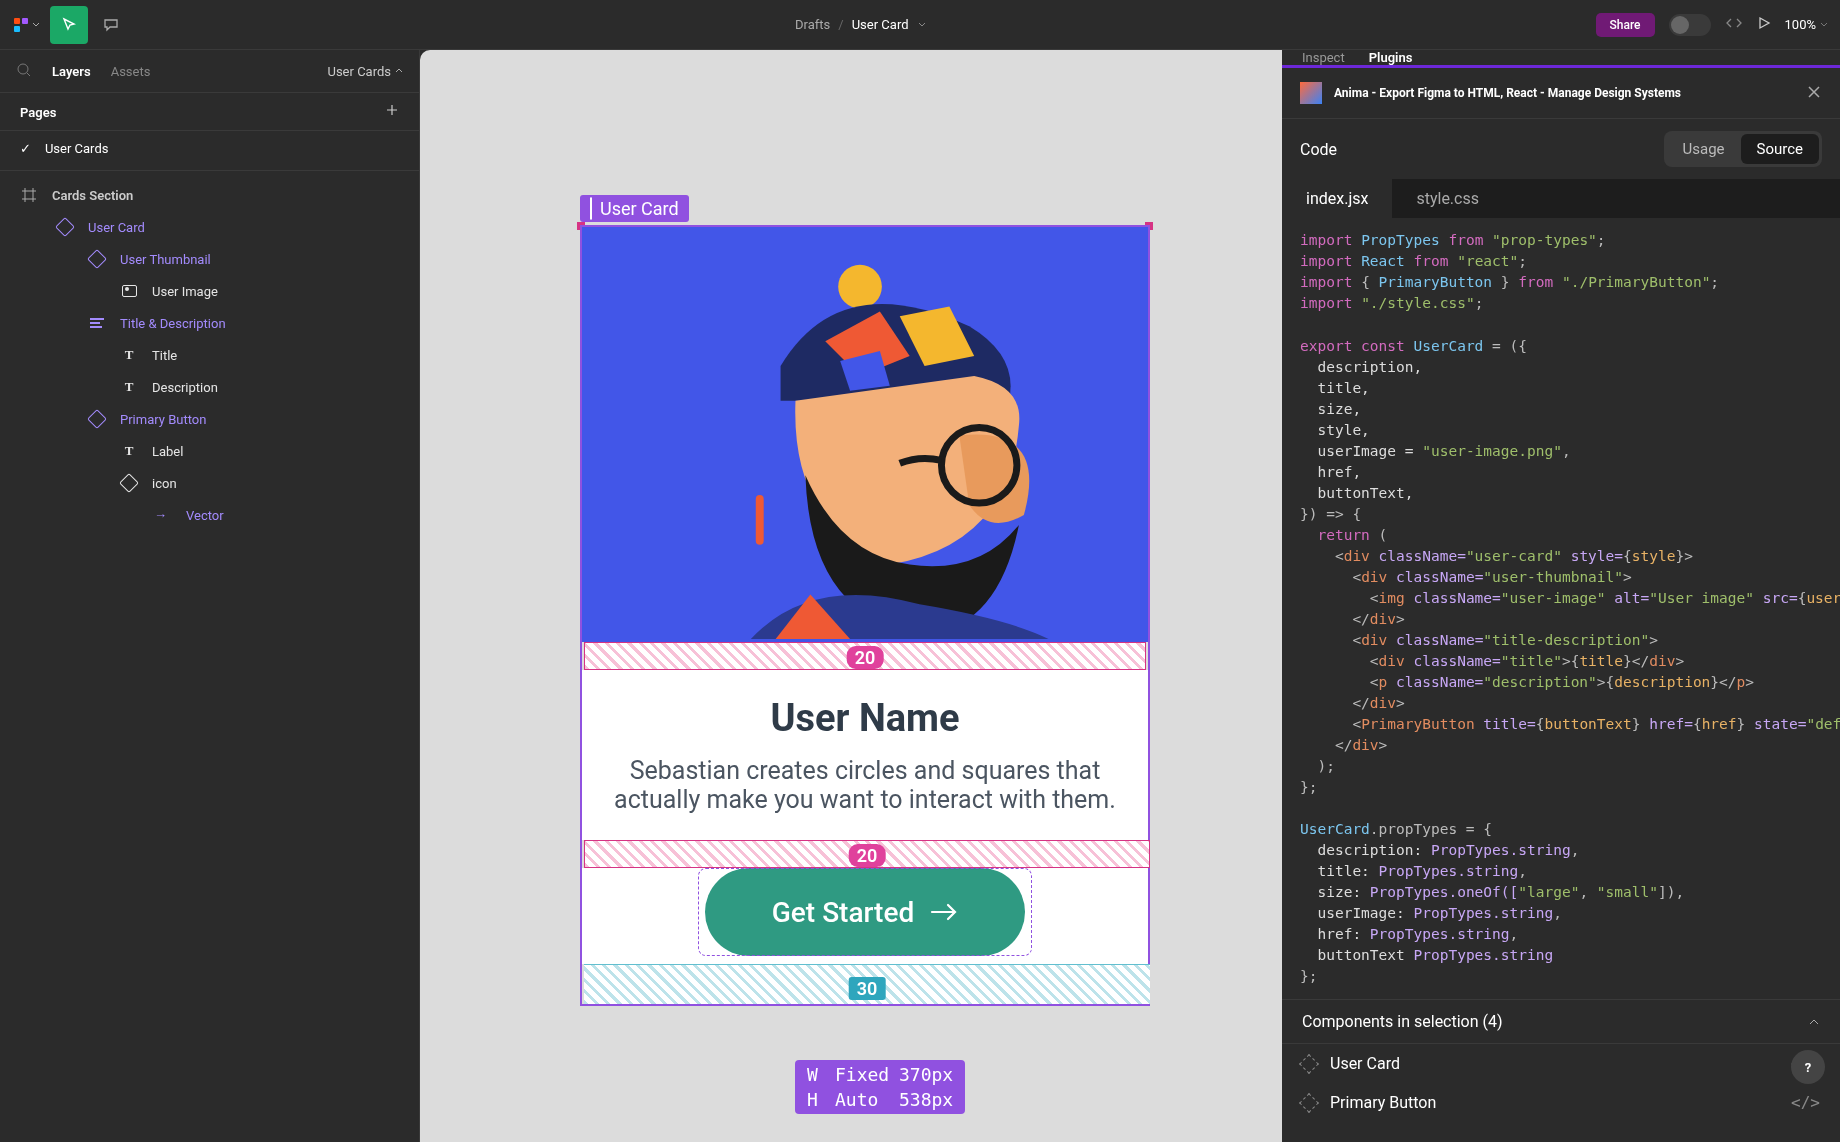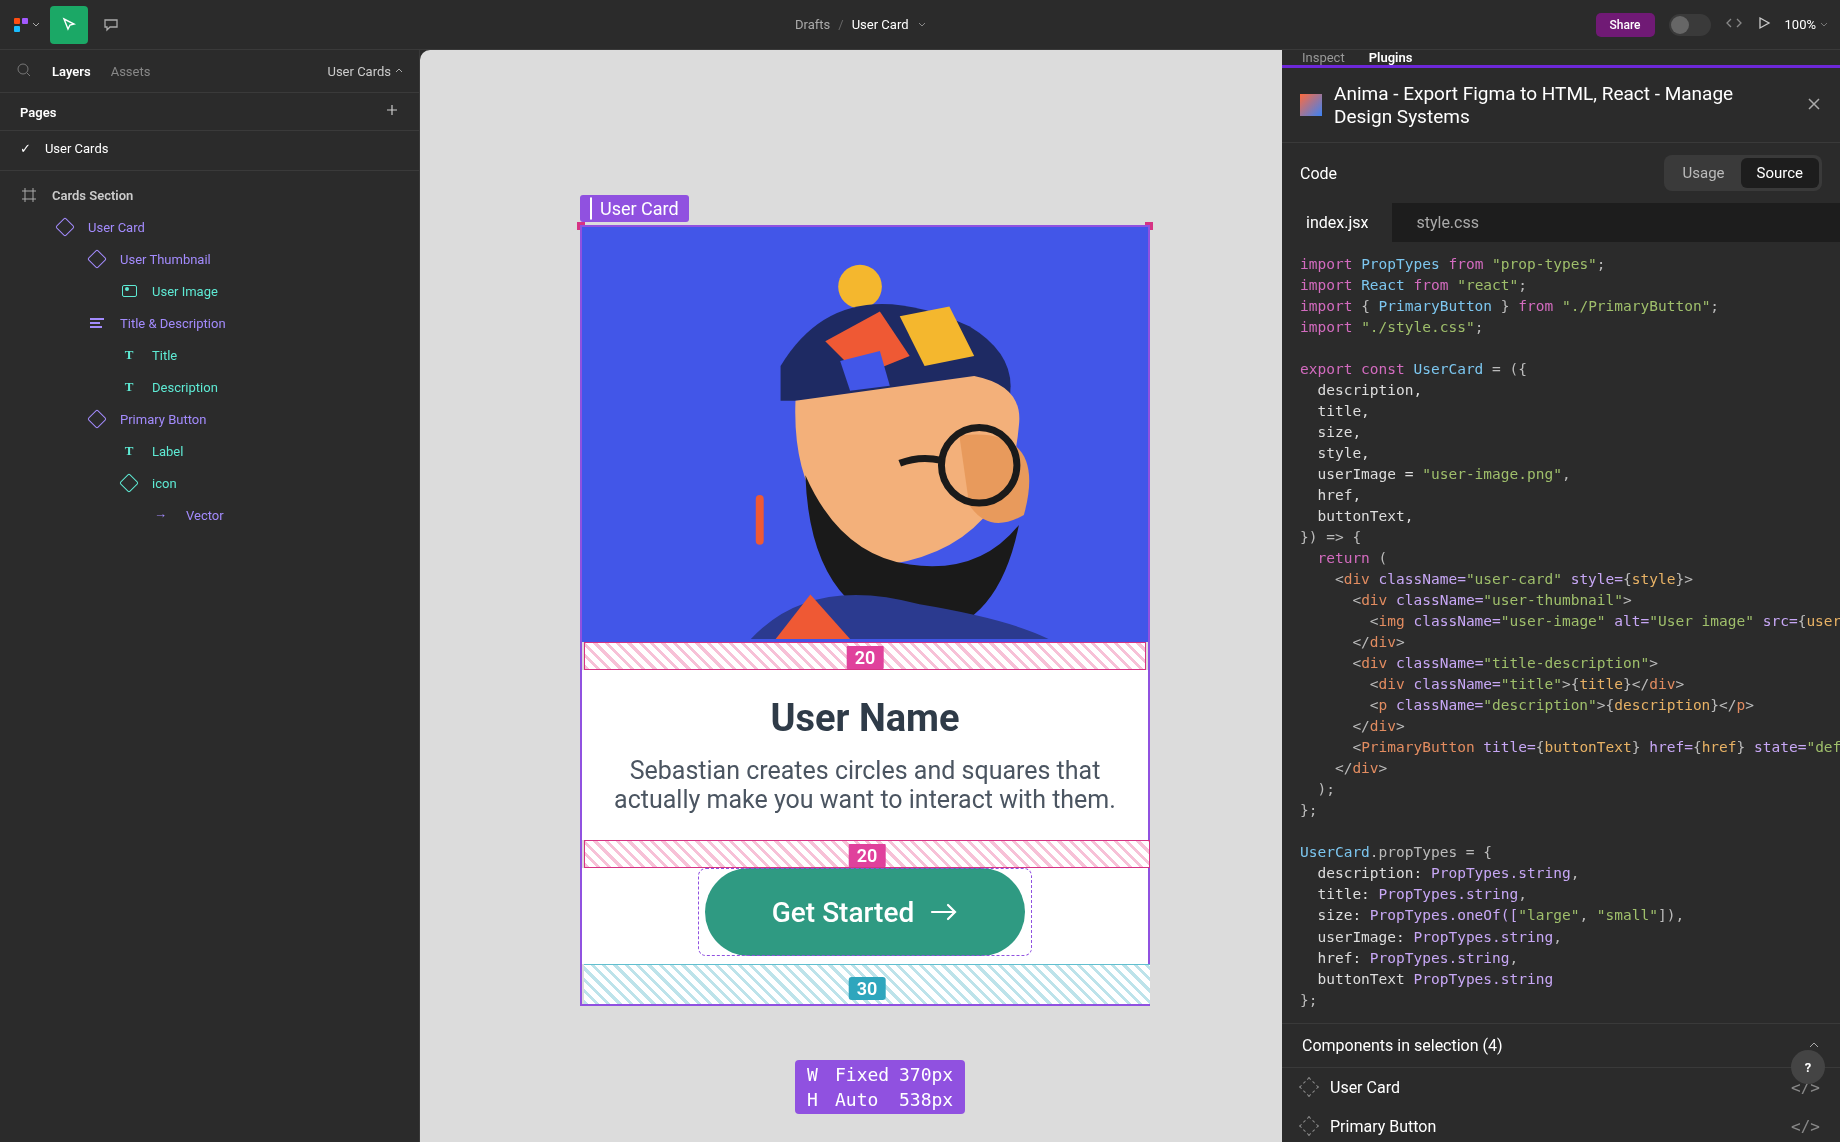--- a/index.html
+++ b/index.html
@@ -39,32 +39,32 @@
 .pages-hdr{display:flex;align-items:flex-end;justify-content:space-between;padding:10px 20px;border-top:1px solid #3a3a3a;border-bottom:1px solid #3a3a3a}
 .pages-hdr .lbl{font-weight:600}
 .pages-row{padding:10px 20px 14px;display:flex;align-items:center;gap:14px;border-bottom:1px solid #3a3a3a}
 .check{color:#fff}
 
 .tree{padding:8px 0;overflow:auto}
 .tree-row{display:flex;align-items:center;gap:14px;padding:7px 0;cursor:pointer;color:#ccc}
 .tree-row.l0{padding-left:20px;font-weight:600}
 .tree-row.l1{padding-left:56px;color:#a38bfd}
 .tree-row.l2{padding-left:88px;color:#a38bfd}
-.tree-row.l3{padding-left:120px;color:#5eead4}
+.tree-row.l3{padding-left:120px;color:#e5e5e5}
 .tree-row.l4{padding-left:154px;color:#a38bfd}
 .tree-ico{width:18px;height:18px;display:flex;align-items:center;justify-content:center}
 
 
 .canvas{flex:1;background:#dcdcdc;position:relative;border-top-left-radius:10px;overflow:hidden}
 .frame-chip{position:absolute;top:145px;left:160px;background:#9051e0;color:#fff;padding:3px 10px;border-radius:3px;display:flex;align-items:center;gap:8px;font-size:18px}
 .card-wrap{position:absolute;top:175px;left:160px;width:570px;border:2px solid #9051e0}
 .thumb{height:415px;background:#4256e8;position:relative;overflow:hidden}
 .thumb svg{position:absolute;inset:0}
 .hatch{position:absolute;left:2px;right:2px;height:28px;background:repeating-linear-gradient(45deg,#f7c1d7 0 3px,#fff 3px 8px);border:1px solid #d63384}
-.hatch .pill-b{position:absolute;left:50%;transform:translateX(-50%);background:#e0419c;color:#fff;padding:1px 8px;border-radius:1px;font-weight:600;font-size:18px}
+.hatch .pill-b{position:absolute;left:50%;transform:translateX(-50%);background:#e0419c;color:#fff;padding:1px 8px;border-radius:9px;font-weight:600;font-size:18px}
 .title-desc{background:#fff;text-align:center;color:#2f3b48;padding:26px 30px}
 .title-desc h1{font-size:38px;font-weight:700;margin-bottom:16px}
 .title-desc p{font-size:25px;color:#4b5561;font-weight:400}
 .btn-area{background:#fff;padding:0 0 8px;position:relative}
 .btn-dashed{position:absolute;left:116px;right:116px;top:0;bottom:8px;border:1px dashed #9051e0;border-radius:8px}
 .getstart{margin:0 auto;width:320px;height:88px;background:#2f9a82;color:#fff;border-radius:44px;display:flex;align-items:center;justify-content:center;gap:16px;font-size:28px;font-weight:500}
 .bot-hatch{position:absolute;left:2px;right:2px;height:40px;background:repeating-linear-gradient(45deg,#bde3ea 0 3px,#fff 3px 8px);border-top:1px solid #62bfcf}
 .bot-hatch .pill-b{position:absolute;left:50%;transform:translateX(-50%);background:#2fa6bd;color:#fff;padding:1px 8px;border-radius:3px;font-weight:600;font-size:18px;top:12px}
 .size-label{position:absolute;top:1010px;left:375px;background:#9051e0;color:#fff;border-radius:4px;font-family:monospace;font-size:18px;padding:2px 8px}
 .size-label .row{display:flex;gap:10px;padding:2px 4px}
@@ -74,21 +74,21 @@
 .thumb-sel .t{position:absolute;width:8px;height:8px;background:#d63384}
 .thumb-sel .tl{left:-4px;top:-4px}.thumb-sel .tr{right:-4px;top:-4px}
 
 
 .right{width:558px;background:#2b2b2b;display:flex;flex-direction:column}
 .r-tabs{height:40px;display:flex;align-items:center;gap:24px;padding:0 20px;border-bottom:3px solid #6d28d9}
 .r-tabs .tab{cursor:pointer;color:#999}
 .r-tabs .tab.active{color:#fff;font-weight:600}
 .plugin-hdr{display:flex;align-items:center;gap:12px;padding:14px 18px;border-bottom:1px solid #3a3a3a}
 .a-logo{width:22px;height:22px;background:linear-gradient(135deg,#ff6a3d,#3b82f6)}
-.plugin-hdr .ttl{flex:1;font-weight:400;font-size:19px}
+.plugin-hdr .ttl{flex:1;font-weight:700;font-size:12px}
 .close-x{cursor:pointer;color:#aaa}
 .code-bar{display:flex;align-items:center;padding:12px 18px;gap:10px}
 .code-bar .lbl{font-size:16px;flex:1}
 .seg{display:flex;background:#3a3a3a;border-radius:8px;padding:3px}
 .seg .opt{padding:6px 16px;border-radius:6px;cursor:pointer;color:#bbb;font-size:15px}
 .seg .opt.active{background:#1d1d1d;color:#fff}
 .file-tabs{background:#1d1d1d;display:flex;gap:0}
 .file-tabs .ft{padding:10px 24px;cursor:pointer;color:#aaa;font-size:16px}
 .file-tabs .ft.active{color:#fff;background:#2b2b2b}
 .code{background:#2b2b2b;padding:12px 18px;font-family:Menlo,Consolas,monospace;font-size:14.5px;line-height:1.45;white-space:pre;overflow:auto;flex:0 0 auto}

